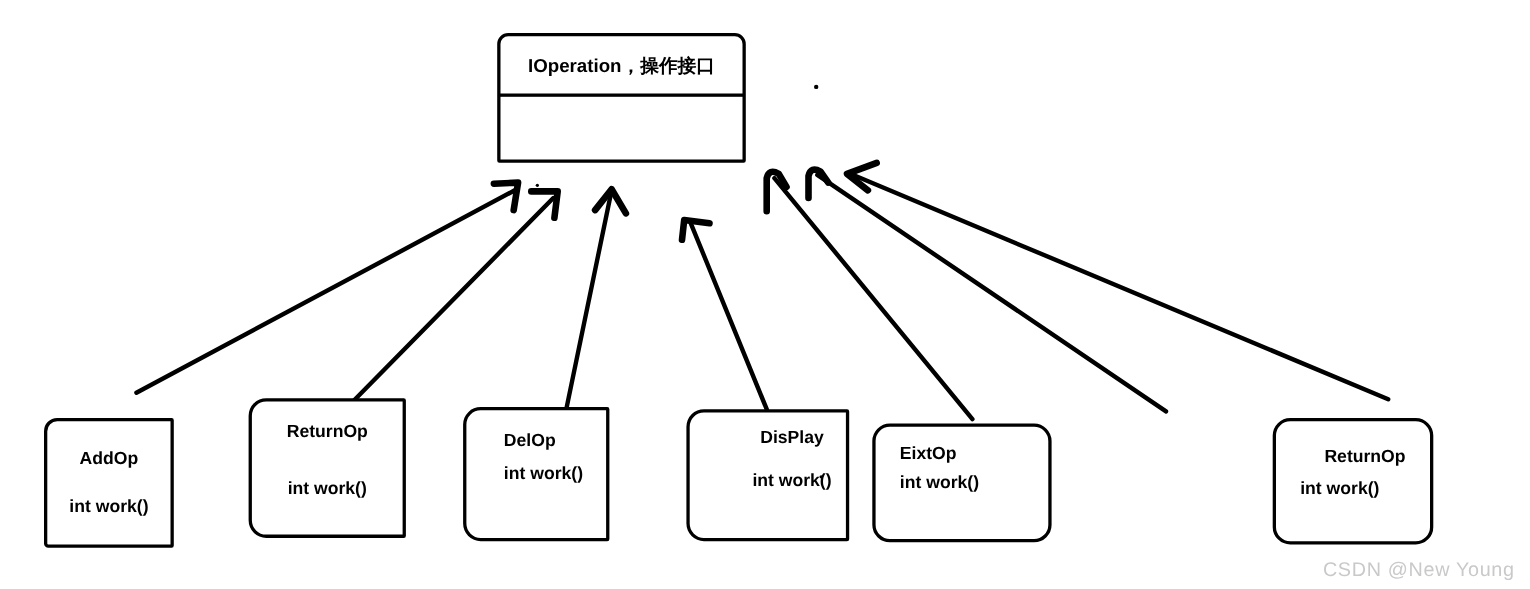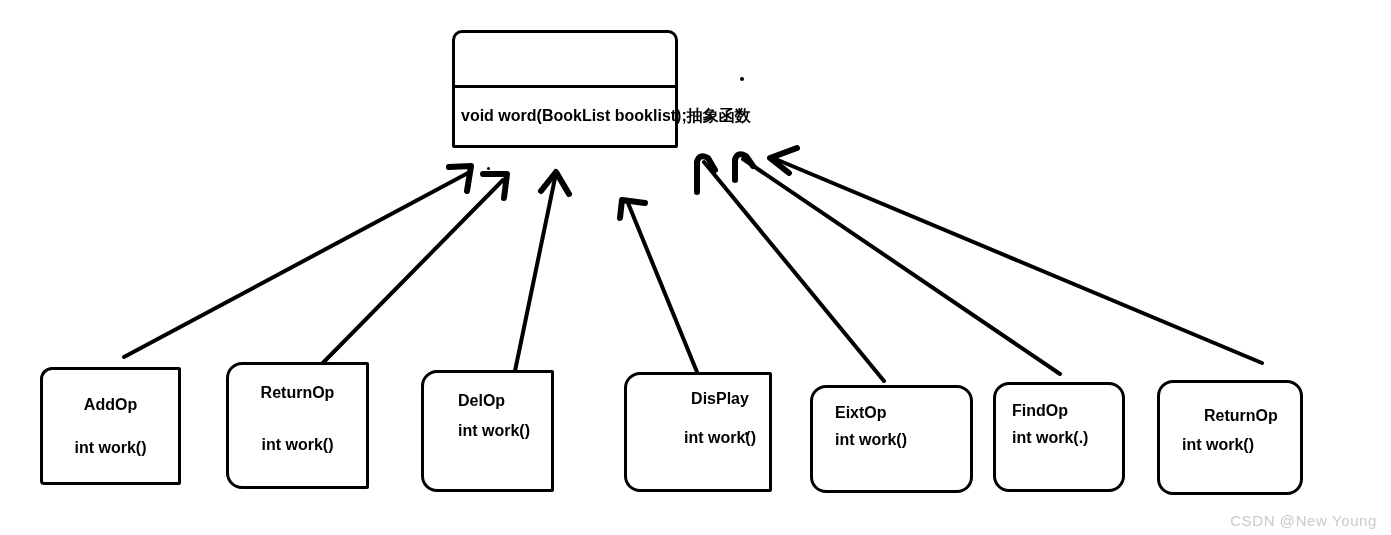--- a/index.html
+++ b/index.html
@@ -86,21 +86,21 @@
     position: absolute;
     width: 100%;
     text-align: center;
     font-size: 16px;
   }
   .watermark {
     position: absolute;
     right: 14px;
     bottom: 6px;
     color: #c9c9c9;
-    font-size: 15px;
+    font-size: 18px;
     letter-spacing: 0.6px;
     z-index: 3;
     white-space: nowrap;
   }
   .speck {
     position: absolute;
     background: #000000;
     border-radius: 50%;
     z-index: 3;
   }
@@ -144,55 +144,51 @@
       </g>
 
       <g>
         <path d="M 1262 363 L 773 158"></path>
         <path d="M 797 148 L 770 158 L 789 173" stroke-width="6"></path>
       </g>
     </g>
   </svg>
 
   <div class="node" id="iface" style="left:452px; top:30px; width:226px; height:118px;">
+    <div class="hdr">
+      <span class="node-title">IOperation，操作接口</span>
+    </div>
     <div class="divider"></div>
-    <div class="body">
-      <span class="node-method">void word(BookList booklist);抽象函数</span>
-    </div>
   </div>
 
-  <div class="node leaf" style="left:40px; top:367px; width:141px; height:118px; border-radius:12px 2px 2px 4px;">
+  <div class="node leaf" style="left:40px; top:380px; width:118px; height:118px; border-radius:12px 2px 2px 4px;">
     <span class="node-title" style="top:27px;">AddOp</span>
     <span class="node-method" style="top:70px;">int  work()</span>
   </div>
 
   <div class="node leaf" style="left:226px; top:362px; width:143px; height:127px; border-radius:16px 2px 2px 16px;">
     <span class="node-title" style="top:20px;">ReturnOp</span>
     <span class="node-method" style="top:72px;">int  work()</span>
   </div>
 
   <div class="node leaf" style="left:421px; top:370px; width:133px; height:122px; border-radius:16px 2px 2px 16px;">
     <span class="node-title" style="top:20px; text-align:left; padding-left:34px; width:auto;">DelOp</span>
     <span class="node-method" style="top:50px; text-align:left; padding-left:34px; width:auto;">int  work()</span>
   </div>
 
   <div class="node leaf" style="left:624px; top:372px; width:148px; height:120px; border-radius:16px 2px 2px 16px;padding-left:22px;">
     <span class="node-title" style="top:16px;">DisPlay</span>
     <span class="node-method" style="top:55px;">int  work()</span>
   </div>
 
-  <div class="node leaf" style="left:810px; top:385px; width:163px; height:108px; border-radius:16px;">
+  <div class="node leaf" style="left:793px; top:385px; width:163px; height:108px; border-radius:16px;">
     <span class="node-title" style="top:17px; text-align:left; padding-left:22px; width:auto;">EixtOp</span>
     <span class="node-method" style="top:44px; text-align:left; padding-left:22px; width:auto;">int  work()</span>
   </div>
 
-  <div class="node leaf" style="left:993px; top:382px; width:132px; height:110px; border-radius:16px;">
-    <span class="node-title" style="top:18px; text-align:left; padding-left:16px; width:auto;">FindOp</span>
-    <span class="node-method" style="top:45px; text-align:left; padding-left:16px; width:auto;">int  work(.)</span>
-  </div>
 
   <div class="node leaf" style="left:1157px; top:380px; width:146px; height:115px; border-radius:16px;">
     <span class="node-title" style="top:25px; text-align:left; padding-left:22px; width:auto;margin-left:22px;">ReturnOp</span>
     <span class="node-method" style="top:54px; text-align:left; padding-left:22px; width:auto;">int work()</span>
   </div>
 
   <div class="speck" style="left:740px; top:77px; width:4px; height:4px;"></div>
   <div class="speck" style="left:487px; top:167px; width:3px; height:3px;"></div>
   <div class="speck" style="left:745px; top:432px; width:3px; height:3px;"></div>
 

